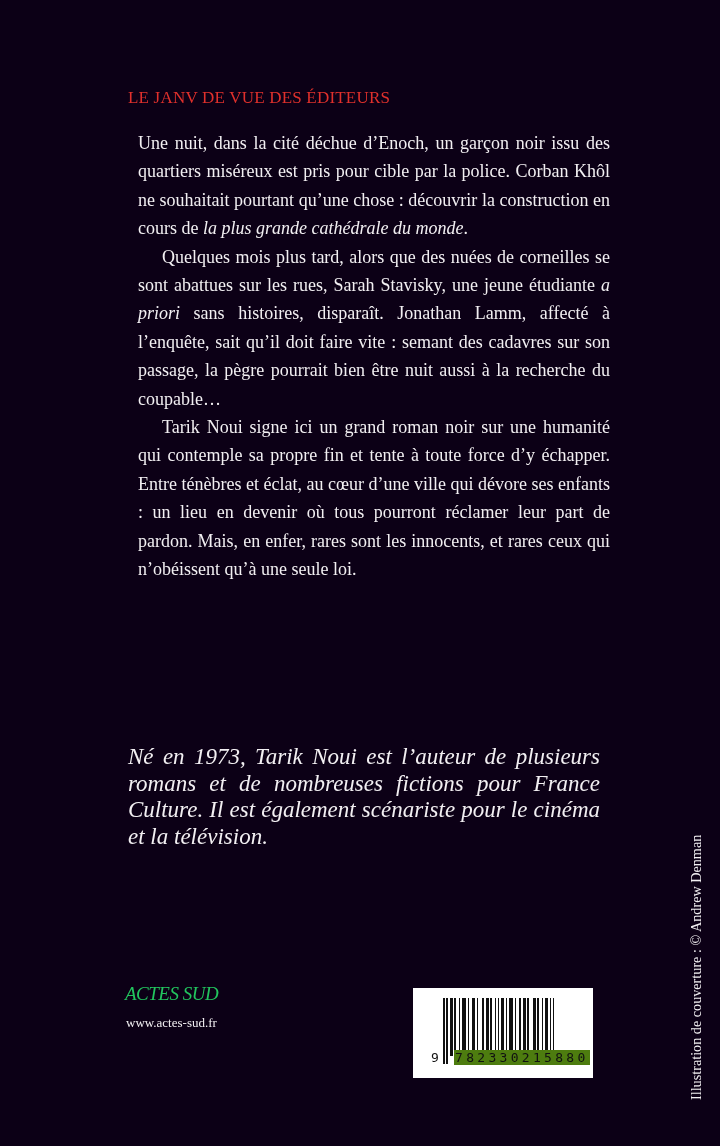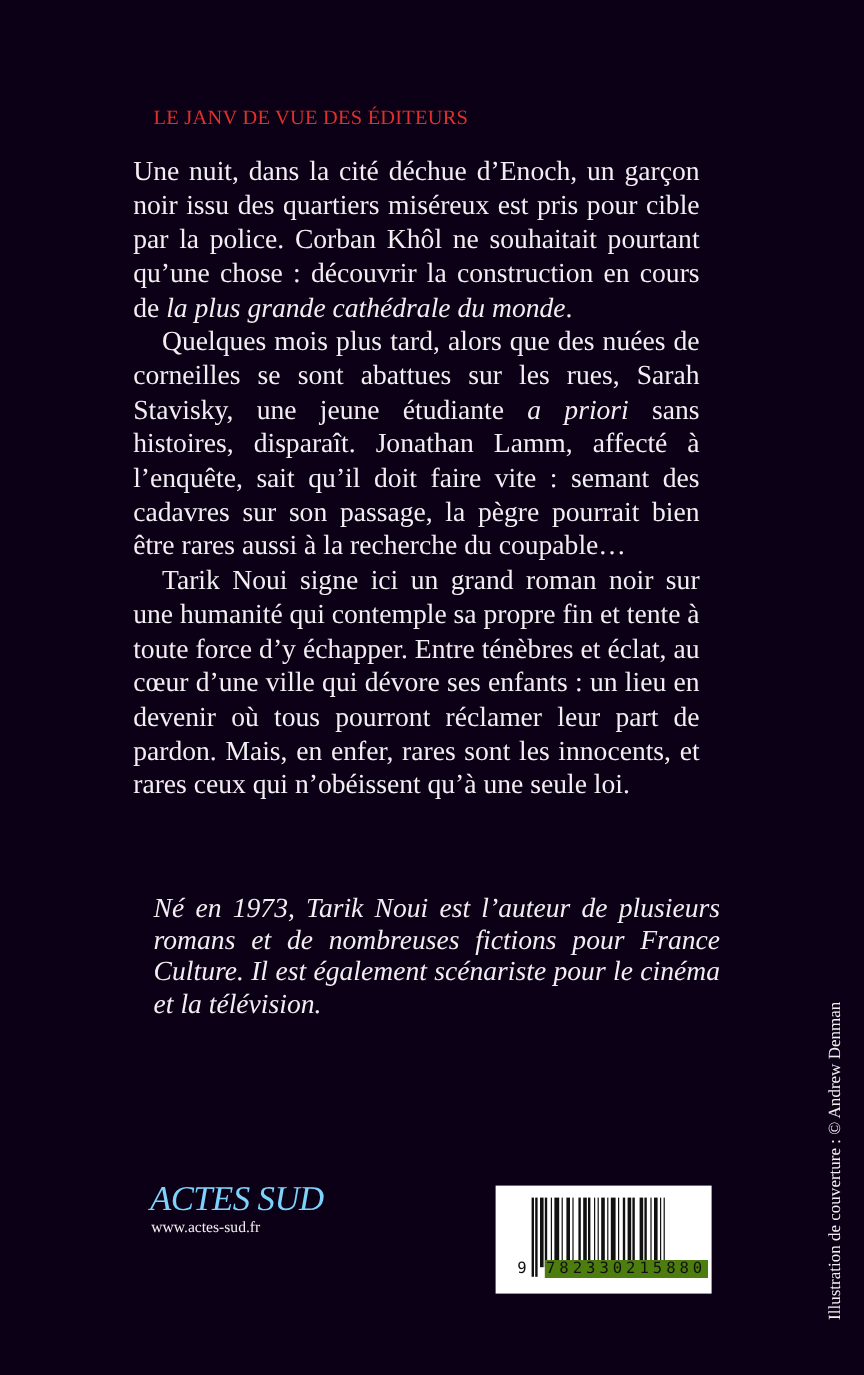--- a/index.html
+++ b/index.html
@@ -10,36 +10,36 @@
     overflow: hidden;
     font-family: "Liberation Serif", "DejaVu Serif", serif;
     color: #f2eff2;
   }
   .heading {
     position: absolute; left: 128px; top: 88px;
     font-size: 17px; letter-spacing: 0.2px;
     color: #e0302c;
   }
   .blurb {
-    position: absolute; left: 111px; top: 129px; width: 472px;
-    font-size: 23px; line-height: 28.4px;
+    position: absolute; left: 138px; top: 129px; width: 472px;
+    font-size: 18px; line-height: 28.4px;
     text-align: justify;
   }
   .blurb p { margin: 0; }
   .blurb p + p { text-indent: 24px; }
   .blurb em { font-style: italic; }
   .bio {
     position: absolute; left: 128px; top: 744px; width: 472px;
     font-size: 23px; line-height: 26.5px;
     font-style: italic; text-align: justify;
   }
   .logo {
     position: absolute; left: 125px; top: 983px;
-    font-size: 29px; font-style: italic; letter-spacing: -0.5px;
-    color: #7dd3fc;
+    font-size: 19px; font-style: italic; letter-spacing: -0.5px;
+    color: #22c55e;
   }
   .website {
     position: absolute; left: 126px; top: 1015px;
     font-size: 13px;
   }
   .legal {
     position: absolute; left: 126px; top: 1048px;
     font-size: 13.4px; line-height: 17px;
   }
   .barcode-box {
@@ -67,21 +67,21 @@
     font-size: 14.2px;
   }
 </style>
 </head>
 <body>
 
 <div class="heading">LE JANV DE VUE DES ÉDITEURS</div>
 
 <div class="blurb">
   <p><span>Une nuit, dans la cité déchue d’Enoch, un garçon noir issu des quartiers miséreux est pris pour cible par la police. Corban Khôl ne souhaitait pourtant qu’une chose : découvrir la construction en cours de </span><em>la plus grande cathédrale du monde</em><span>.</span></p>
-  <p><span>Quelques mois plus tard, alors que des nuées de corneilles se sont abattues sur les rues, Sarah Stavisky, une jeune étudiante </span><em>a priori</em><span> sans histoires, disparaît. Jonathan Lamm, affecté à l’enquête, sait qu’il doit faire vite : semant des cadavres sur son passage, la pègre pourrait bien être rares aussi à la recherche du coupable…</span></p>
+  <p><span>Quelques mois plus tard, alors que des nuées de corneilles se sont abattues sur les rues, Sarah Stavisky, une jeune étudiante </span><em>a priori</em><span> sans histoires, disparaît. Jonathan Lamm, affecté à l’enquête, sait qu’il doit faire vite : semant des cadavres sur son passage, la pègre pourrait bien être nuit aussi à la recherche du coupable…</span></p>
   <p>Tarik Noui signe ici un grand roman noir sur une humanité qui contemple sa propre fin et tente à toute force d’y échapper. Entre ténèbres et éclat, au cœur d’une ville qui dévore ses enfants : un lieu en devenir où tous pourront réclamer leur part de pardon. Mais, en enfer, rares sont les innocents, et rares ceux qui n’obéissent qu’à une seule loi.</p>
 </div>
 
 <div class="bio">Né en 1973, Tarik Noui est l’auteur de plusieurs romans et de nombreuses fictions pour France Culture. Il est également scénariste pour le cinéma et la télévision.</div>
 
 <div class="logo">ACTES SUD</div>
 <div class="website">www.actes-sud.fr</div>
 <div class="legal">
 </div>
 

